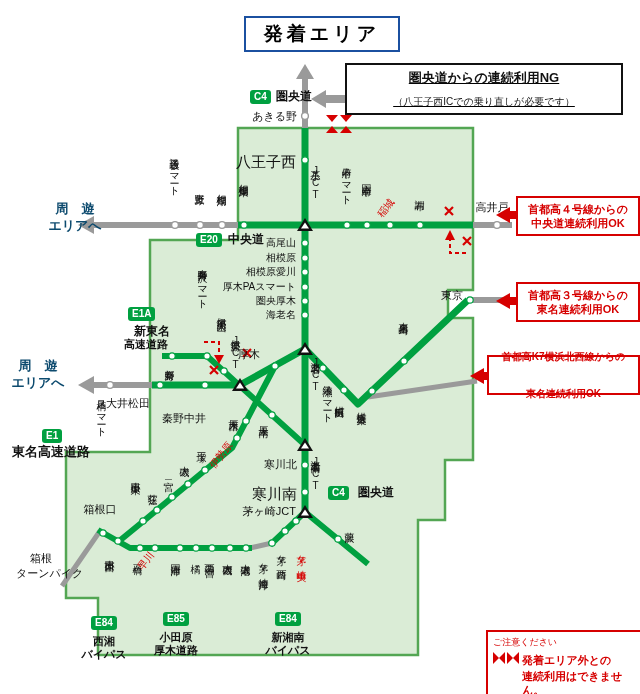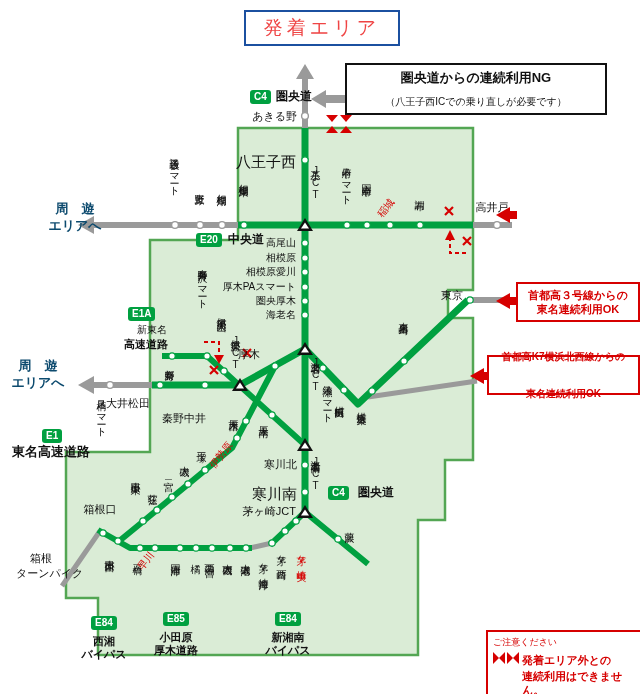--- a/index.html
+++ b/index.html
@@ -7,25 +7,25 @@
        font-family:"Liberation Sans","DejaVu Sans",sans-serif;overflow:hidden;}
   #stage{position:absolute;left:0;top:0;width:640px;height:694px;}
   #map-svg{position:absolute;left:0;top:0;}
   .lbl{position:absolute;color:#111;line-height:1;white-space:nowrap;z-index:5;}
   .lbl.v{writing-mode:vertical-rl;text-orientation:upright;letter-spacing:1px;}
   .lbl.g{transform:rotate(-52deg);transform-origin:0 50%;}
   .lbl.r{color:#d60000;}
   .lbl.m{color:#0c4a6e;}
   .badge{position:absolute;background:#00a040;color:#fff;font-weight:bold;font-size:10px;
          line-height:12px;padding:1px 4px;border-radius:3px;z-index:6;}
-  .title-box{position:absolute;left:244px;top:10px;width:152px;height:32px;
-             border:2px solid #1b50a0;color:#ef4444;background:#fff;font-size:19px;font-weight:normal;
+  .title-box{position:absolute;left:244px;top:16px;width:152px;height:32px;
+             border:2px solid #1b50a0;color:#000000;background:#fff;font-size:19px;font-weight:bold;
              display:flex;align-items:center;justify-content:center;letter-spacing:4px;z-index:8;}
   .note-box{position:absolute;left:345px;top:63px;width:252px;background:#fff;border:2px solid #111;
-            text-align:center;padding:4px 3px;z-index:8;}
+            text-align:center;padding:4px 11px;z-index:8;text-decoration:underline;}
   .note-box .l1{font-size:13px;font-weight:bold;color:#111;}
   .note-box .l2{font-size:10px;color:#111;margin-top:8px;}
   .red-box{position:absolute;background:#fff;border:2px solid #d60000;color:#d60000;font-weight:bold;
            text-align:center;display:flex;flex-direction:column;justify-content:center;z-index:8;}
   .red-box div{line-height:1.3;}
   #shuto4{left:516px;top:196px;width:120px;height:36px;font-size:11px;}
   #shuto3{left:516px;top:282px;width:120px;height:36px;font-size:11px;}
   #shutoK7{left:487px;top:355px;width:149px;height:36px;font-size:10px;gap:24px;}
   .caution-box{position:absolute;left:486px;top:630px;width:148px;background:#fff;border:2px solid #d60000;
                padding:4px 5px;z-index:8;}
@@ -153,21 +153,21 @@
       <div class="lbl" style="font-size: 11px; top: 349px; left: 249px; transform: translateX(-50%);">厚木</div>
       <div class="lbl" style="font-size: 11px; top: 398px; left: 128px; transform: translateX(-50%);">大井松田</div>
       <div class="lbl" style="font-size: 11px; top: 413px; left: 184px; transform: translateX(-50%);">秦野中井</div>
       <div class="lbl" style="font-size: 11px; top: 459px; right: 343px;">寒川北</div>
       <div class="lbl" style="font-size: 15px; top: 486px; right: 343px;">寒川南</div>
       <div class="lbl" style="font-size: 11px; top: 506px; right: 344px;">茅ヶ崎JCT</div>
       <div class="lbl" style="font-size: 12px; font-weight: bold; top: 486px; left: 358px;">圏央道</div>
       <div class="lbl" style="font-size: 11px; top: 504px; left: 100px; transform: translateX(-50%);">箱根口</div>
       <div class="lbl" style="font-size: 11px; top: 553px; left: 30px;">箱根</div>
       <div class="lbl" style="font-size: 11px; top: 568px; left: 16px;">ターンパイク</div>
-      <div class="lbl" style="font-size: 10px; font-weight: normal; top: 325px; left: 146px; transform: translateX(-50%); padding-left: 12px;">新東名</div>
+      <div class="lbl" style="font-size: 12px; font-weight: bold; top: 325px; left: 146px; transform: translateX(-50%); padding-left: 12px;">新東名</div>
       <div class="lbl" style="font-size: 11px; font-weight: bold; top: 339px; left: 146px; transform: translateX(-50%);">高速道路</div>
       <div class="lbl" style="font-size: 13px; font-weight: bold; top: 445px; left: 12px;">東名高速道路</div>
       <div class="lbl" style="font-size: 11px; font-weight: bold; top: 636px; left: 104px; transform: translateX(-50%);">西湘</div>
       <div class="lbl" style="font-size: 11px; font-weight: bold; top: 649px; left: 104px; transform: translateX(-50%);">バイパス</div>
       <div class="lbl" style="font-size: 11px; font-weight: bold; top: 632px; left: 176px; transform: translateX(-50%);">小田原</div>
       <div class="lbl" style="font-size: 11px; font-weight: bold; top: 645px; left: 176px; transform: translateX(-50%);">厚木道路</div>
       <div class="lbl" style="font-size: 11px; font-weight: bold; top: 632px; left: 288px; transform: translateX(-50%);">新湘南</div>
       <div class="lbl" style="font-size: 11px; font-weight: bold; top: 645px; left: 288px; transform: translateX(-50%);">バイパス</div>
       <div class="lbl m" style="font-size: 13px; font-weight: bold; top: 202px; left: 75px; transform: translateX(-50%);">周　遊</div>
       <div class="lbl m" style="font-size: 13px; font-weight: bold; top: 219px; left: 75px; transform: translateX(-50%);">エリアへ</div>
@@ -225,20 +225,24 @@
 
   <div class="title-box">
     <span>発着エリア</span>
   </div>
 
   <div class="note-box">
     <div class="l1">圏央道からの連続利用NG</div>
     <div class="l2">（八王子西ICでの乗り直しが必要です）</div>
   </div>
 
+  <div class="red-box" id="shuto4">
+    <div>首都高４号線からの</div>
+    <div>中央道連続利用OK</div>
+  </div>
   <div class="red-box" id="shuto3">
     <div>首都高３号線からの</div>
     <div>東名連続利用OK</div>
   </div>
   <div class="red-box" id="shutoK7">
     <div>首都高K7横浜北西線からの</div>
     <div>東名連続利用OK</div>
   </div>
 
   <div class="caution-box">

